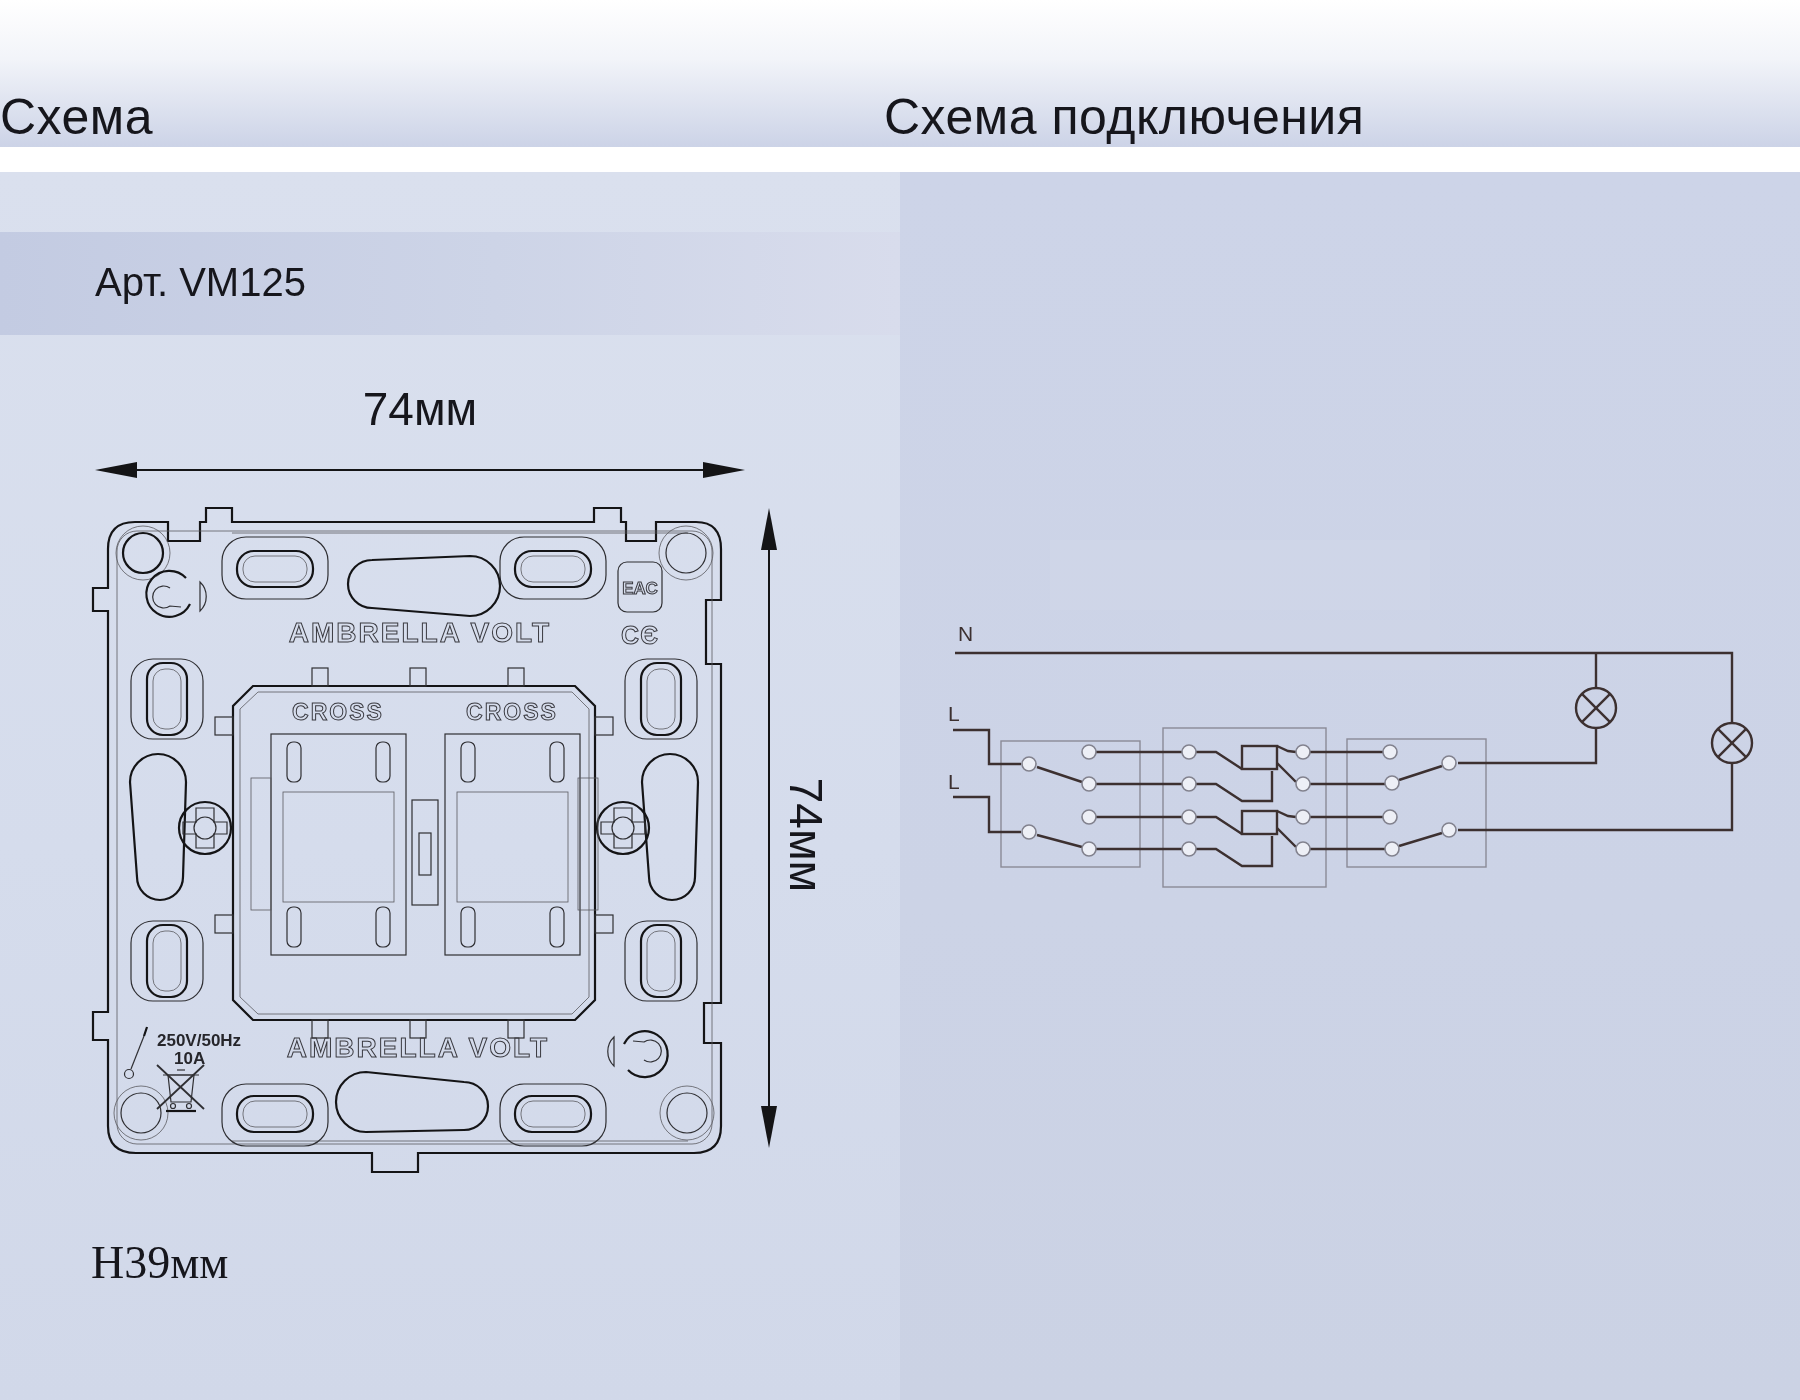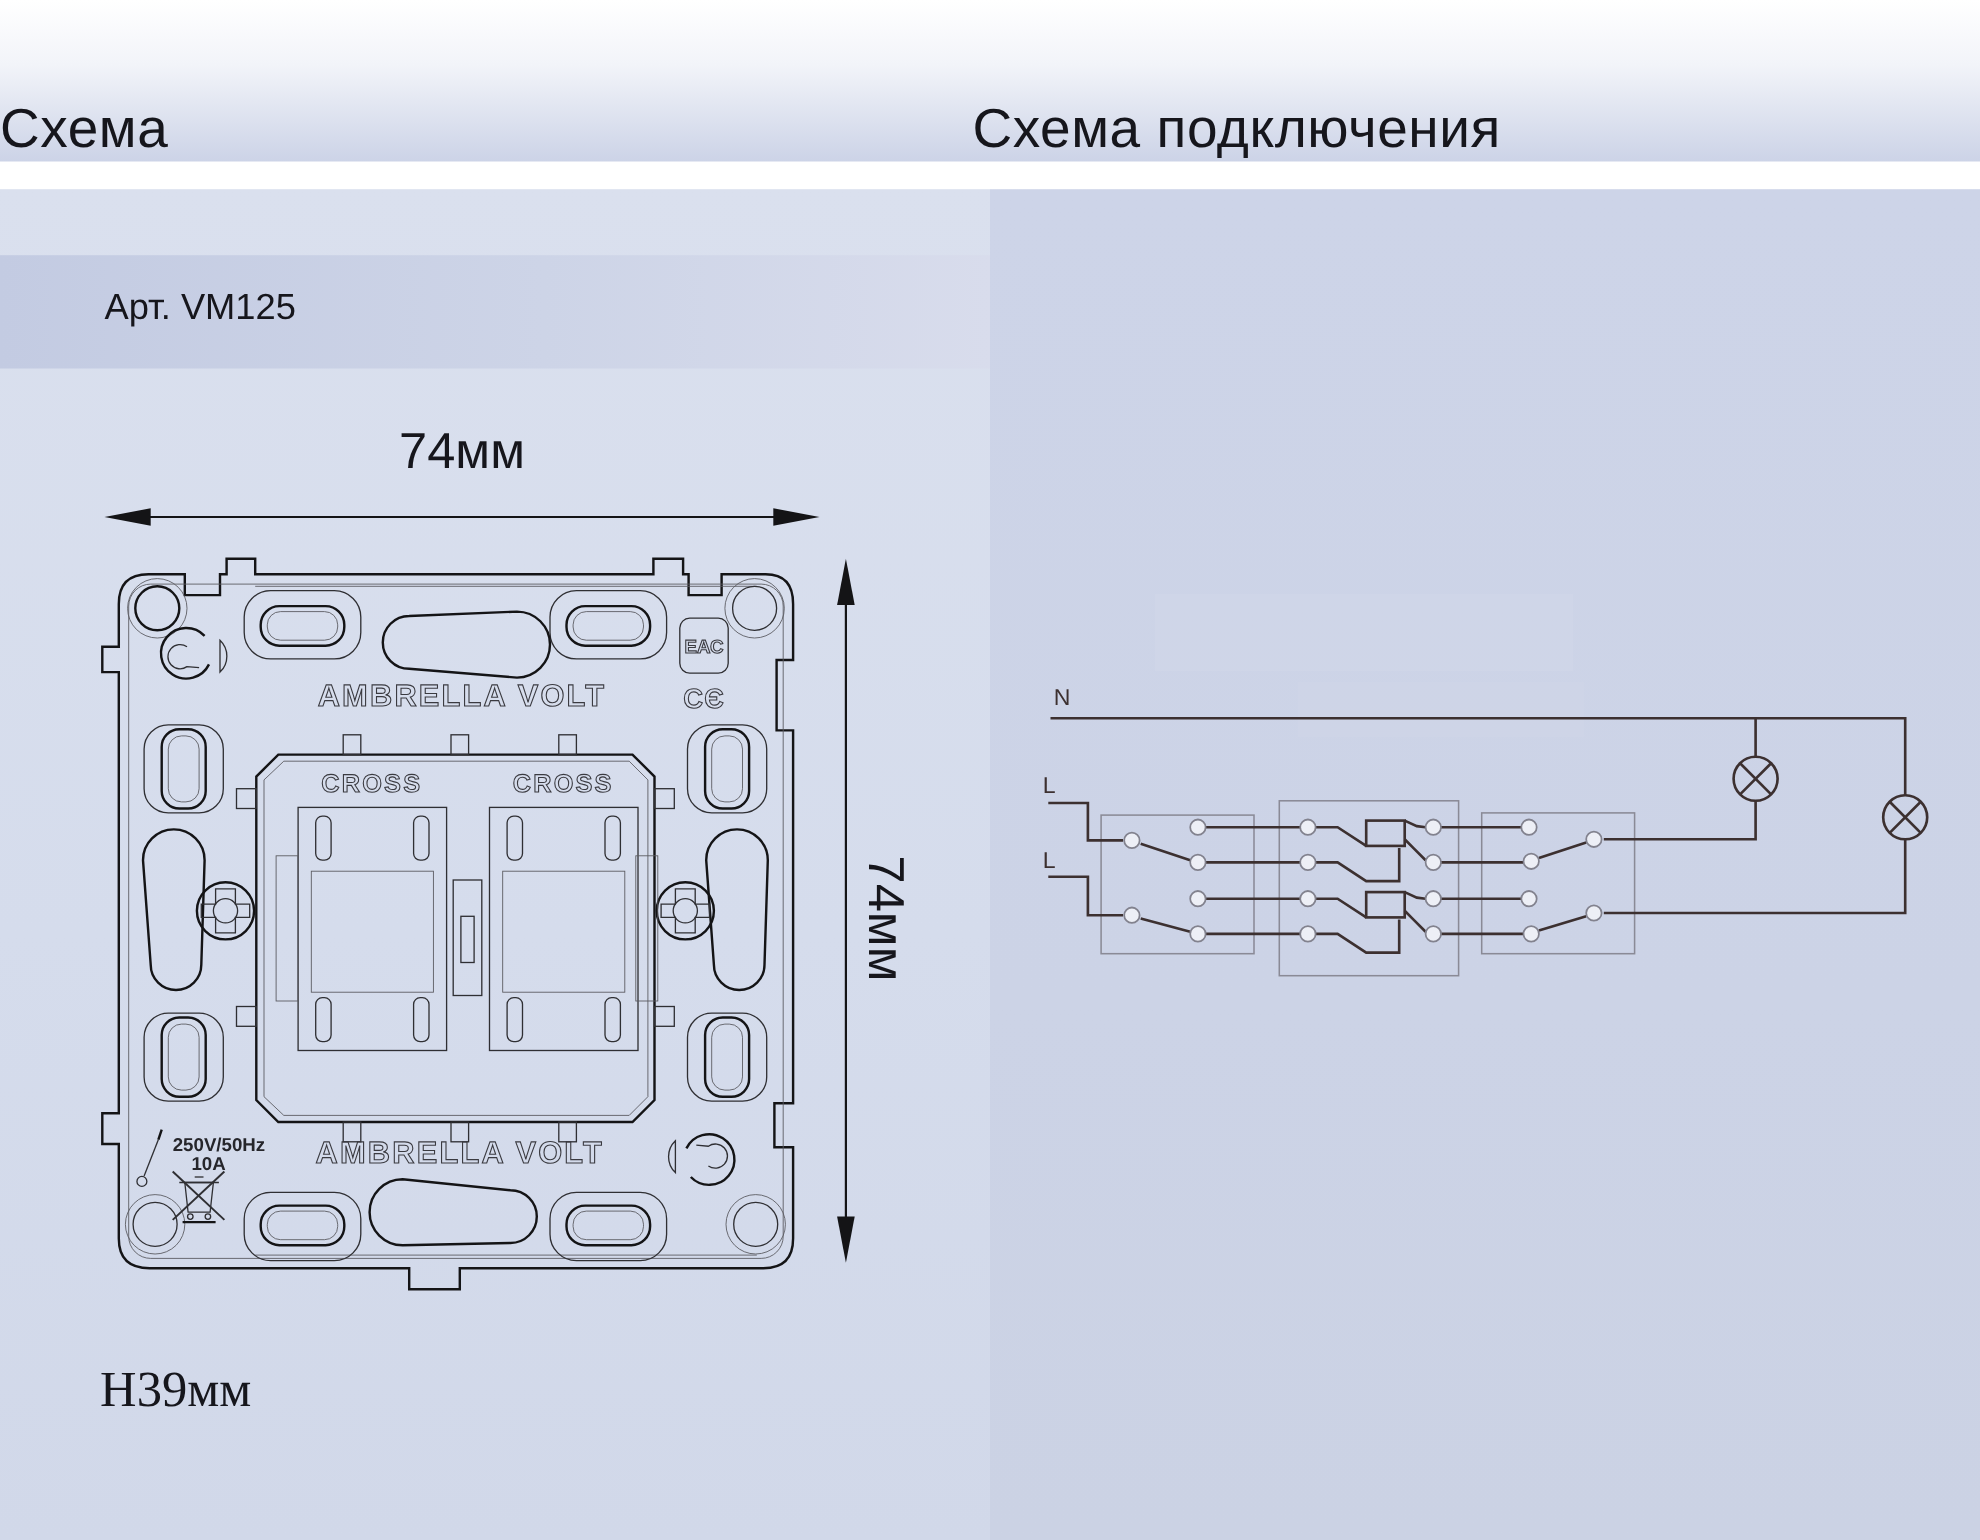--- a/index.html
+++ b/index.html
@@ -12,21 +12,21 @@
     background:linear-gradient(180deg,#ffffff 0%,#f2f4f9 40%,#ccd3e7 100%);}
   .h-title{top:52px;width:900px;font-size:50px;font-weight:500;
     color:#16161c;letter-spacing:.5px;margin-top:36px;}
   .white-gap{left:0;top:147px;width:1800px;height:25px;background:#ffffff;}
   .panel-left{left:0;top:172px;width:900px;height:1228px;
     background:linear-gradient(180deg,#dae0ee 0%,#d5dcec 55%,#d1d8e9 100%);}
   .panel-right{left:900px;top:172px;width:900px;height:1228px;
     background:linear-gradient(180deg,#cdd4e8 0%,#ccd3e6 60%,#cbd2e4 100%);}
   .art-strip{left:0;top:232px;width:900px;height:103px;
     background:linear-gradient(90deg,#c3cbe2 0%,#cdd4e7 55%,#d8dcec 100%);}
-  .art-label{left:95px;top:260px;font-size:33px;font-weight:500;color:#16161c;}
+  .art-label{left:95px;top:260px;font-size:40px;font-weight:500;color:#16161c;}
   .dim-label{font-size:46px;font-weight:500;color:#16161c;}
   .dim-h{left:120px;top:382px;width:600px;text-align:center;}
   .dim-v{left:806px;top:835px;transform:translate(-50%,-50%) rotate(90deg);white-space:nowrap;}
   .h39{left:91px;top:1236px;font-family:Liberation Serif, serif;}
   svg{position:absolute;left:0;top:0;}
   
   .t0{fill:none;stroke:#5a5a60;stroke-width:0.8;}
   .t1{fill:none;stroke:#2f2f33;stroke-width:1.2;}
   .t2{fill:none;stroke:#141416;stroke-width:2.2;}
   .dimline{stroke:#141416;stroke-width:2;fill:none;}

